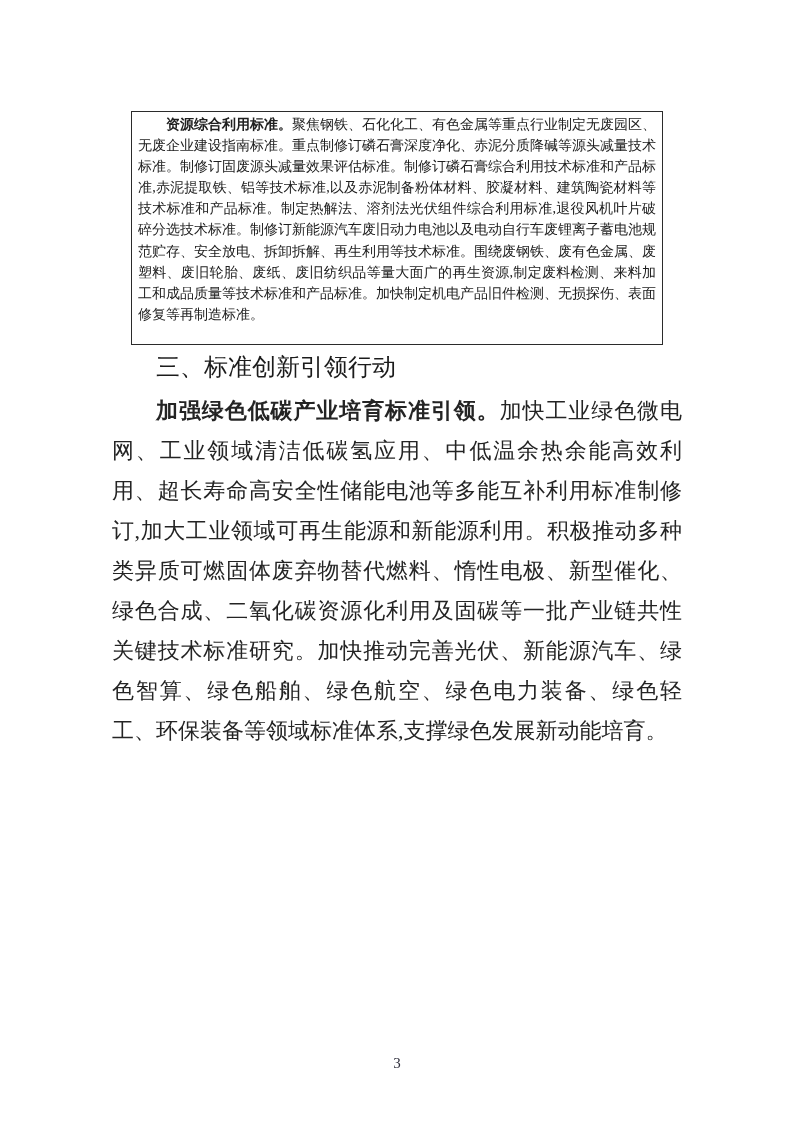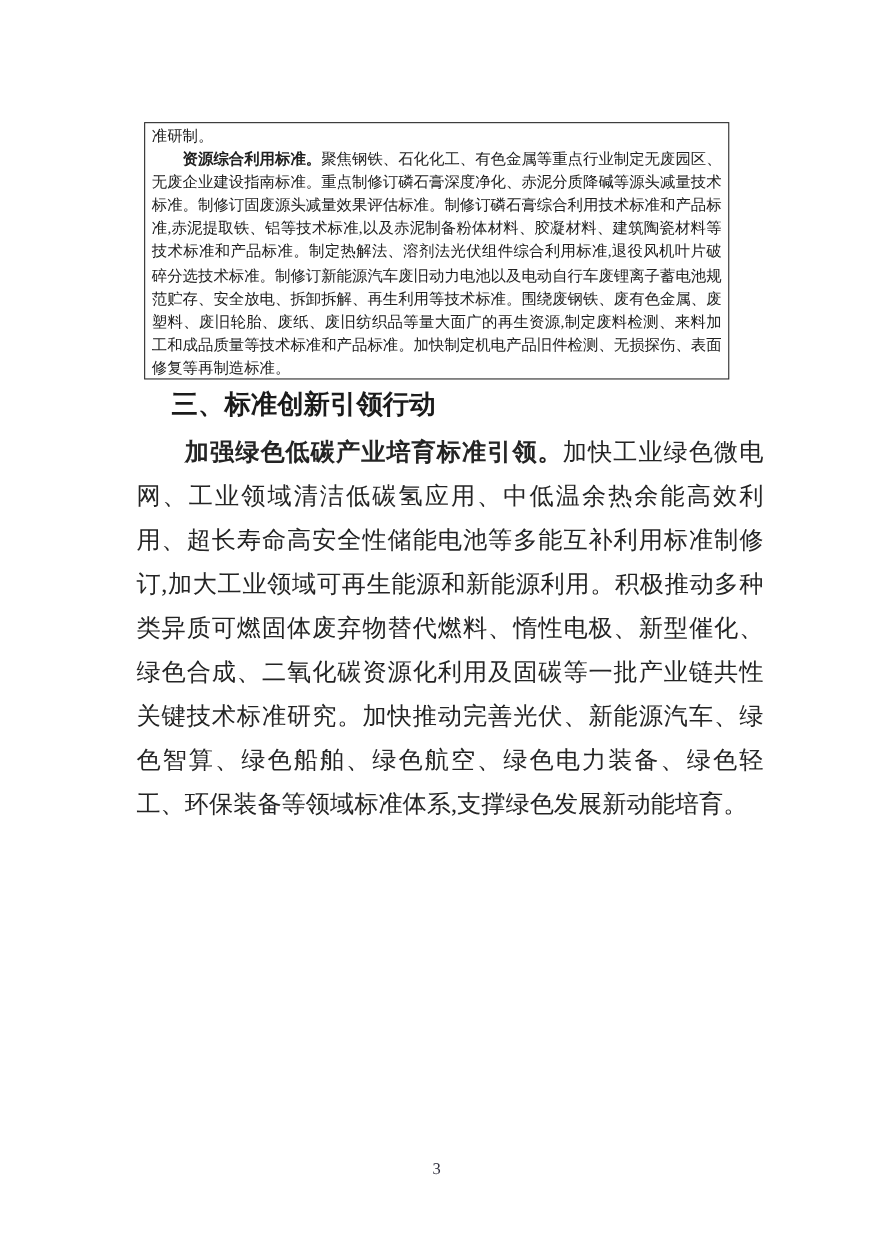--- a/index.html
+++ b/index.html
@@ -43,29 +43,29 @@
     font-weight: 700;
   }
   
   .section-heading {
     position: absolute;
     left: 156px;
     top: 351px;
     margin: 0;
     font-family: "Liberation Sans", "DejaVu Sans", sans-serif;
     font-size: 24px;
-    font-weight: 700;
+    font-weight: 400;
     color: #1b1b1b;
     letter-spacing: 0px;
     white-space: nowrap;
   }
   
   .body-text {
     position: absolute;
-    left: 124px;
+    left: 112px;
     top: 391px;
     width: 570px;
     font-size: 22px;
     line-height: 40px;
     text-align: justify;
     color: #242424;
   }
   .body-para {
     margin: 0;
     text-indent: 2em;
@@ -80,21 +80,20 @@
     font-size: 15px;
     color: #2e2e3c;
   }
 </style>
 </head>
 <body>
 
 <div class="page">
 
   <div class="callout-box">
-    <p class="box-continuation">准研制。</p>
     <p class="box-para"><span class="lead-bold">资源综合利用标准。</span><span>聚焦钢铁、石化化工、有色金属等重点行业制定无废园区、无废企业建设指南标准。重点制修订磷石膏深度净化、赤泥分质降碱等源头减量技术标准。制修订固废源头减量效果评估标准。制修订磷石膏综合利用技术标准和产品标准,赤泥提取铁、铝等技术标准,以及赤泥制备粉体材料、胶凝材料、建筑陶瓷材料等技术标准和产品标准。制定热解法、溶剂法光伏组件综合利用标准,退役风机叶片破碎分选技术标准。制修订新能源汽车废旧动力电池以及电动自行车废锂离子蓄电池规范贮存、安全放电、拆卸拆解、再生利用等技术标准。围绕废钢铁、废有色金属、废塑料、废旧轮胎、废纸、废旧纺织品等量大面广的再生资源,制定废料检测、来料加工和成品质量等技术标准和产品标准。加快制定机电产品旧件检测、无损探伤、表面修复等再制造标准。</span></p>
   </div>
 
   <h2 class="section-heading">三、标准创新引领行动</h2>
 
   <div class="body-text">
     <p class="body-para"><span class="lead-bold">加强绿色低碳产业培育标准引领。</span><span>加快工业绿色微电网、工业领域清洁低碳氢应用、中低温余热余能高效利用、超长寿命高安全性储能电池等多能互补利用标准制修订,加大工业领域可再生能源和新能源利用。积极推动多种类异质可燃固体废弃物替代燃料、惰性电极、新型催化、绿色合成、二氧化碳资源化利用及固碳等一批产业链共性关键技术标准研究。加快推动完善光伏、新能源汽车、绿色智算、绿色船舶、绿色航空、绿色电力装备、绿色轻工、环保装备等领域标准体系,支撑绿色发展新动能培育。</span></p>
   </div>
 
   <div class="page-number">3</div>

